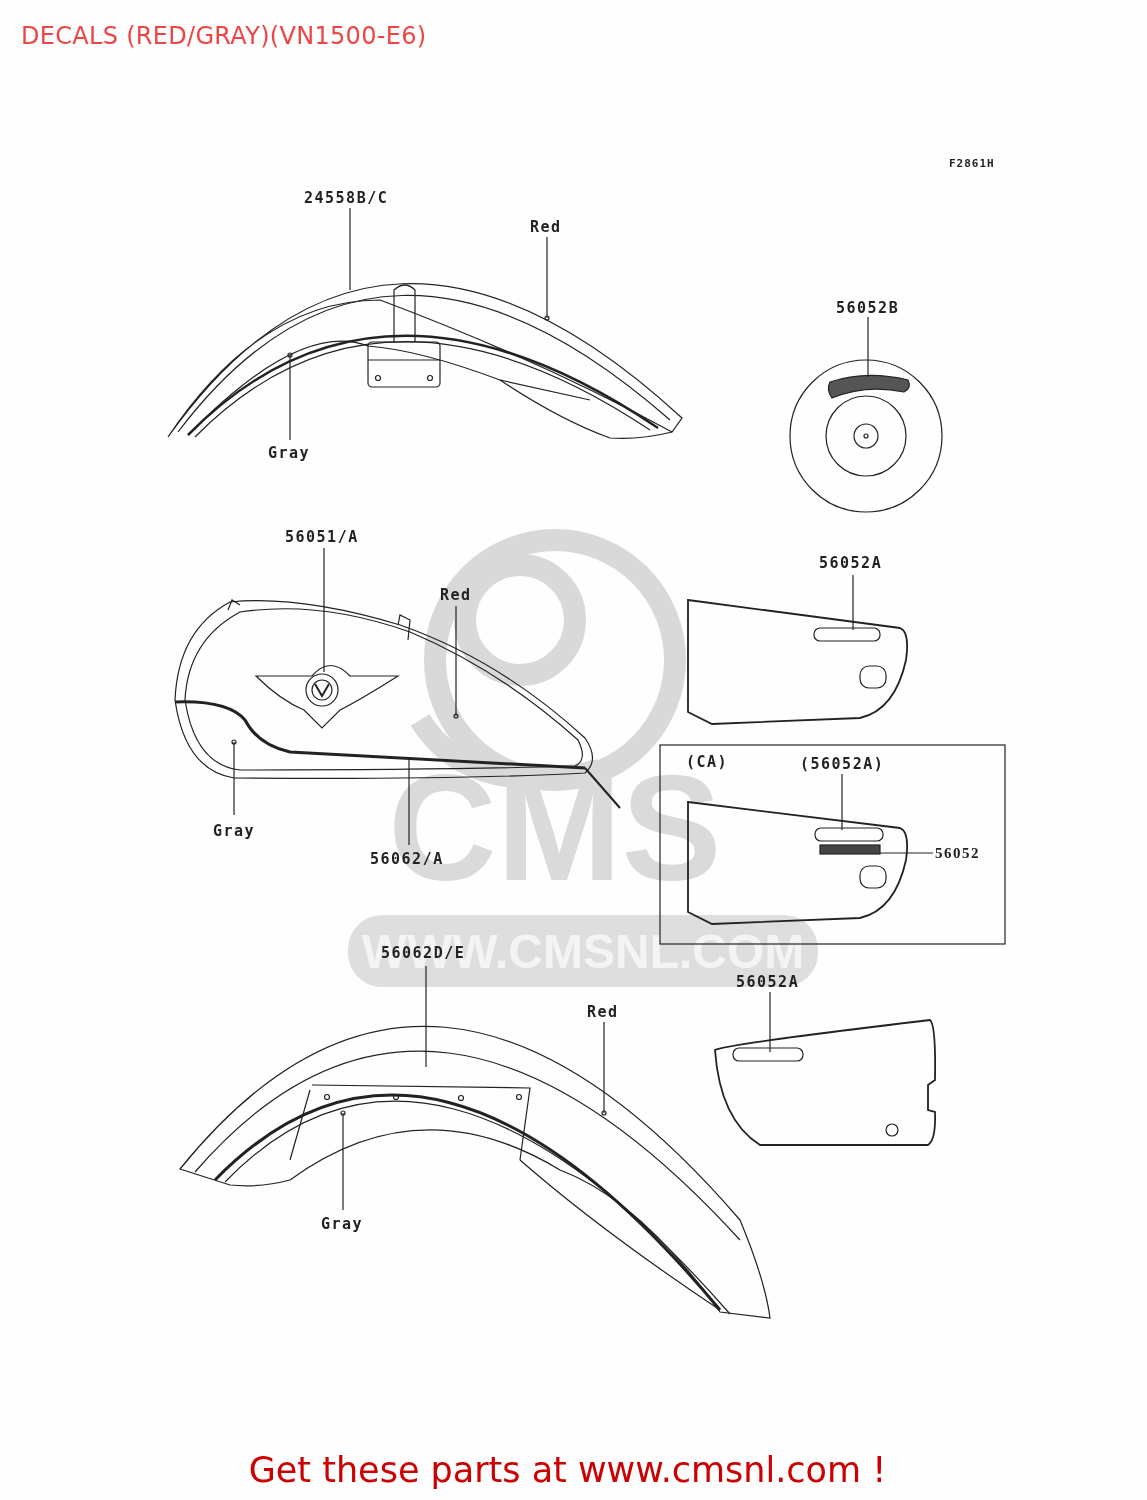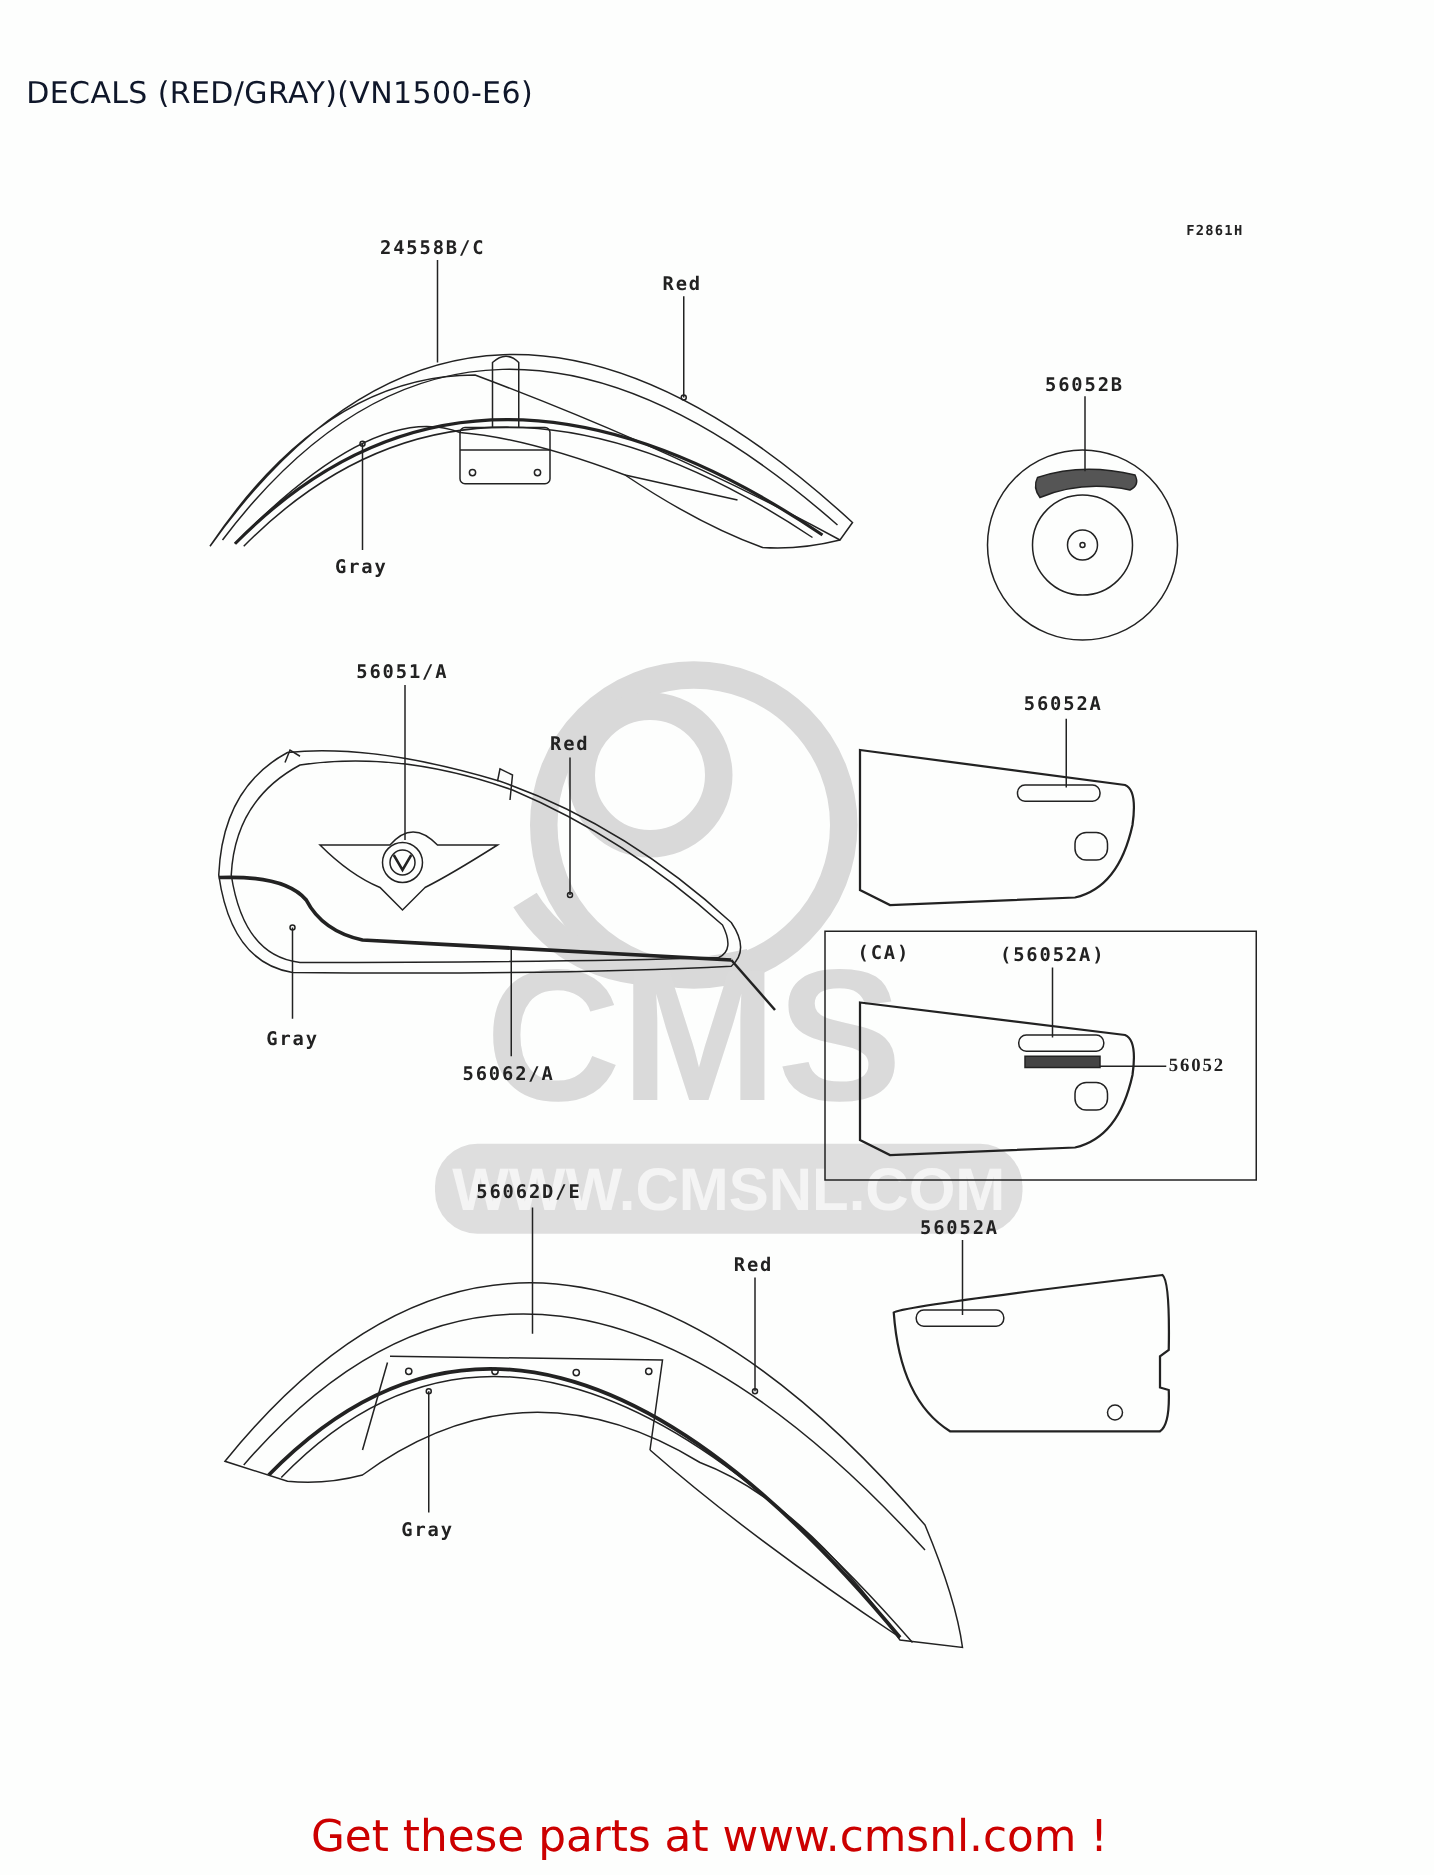--- a/index.html
+++ b/index.html
@@ -1,17 +1,17 @@
 <!DOCTYPE html>
 <html><head>
 <meta charset="utf-8">
 <style>
   html, body { margin: 0; padding: 0; background: #fdfefd; }
   body { width: 1147px; height: 1500px; position: relative; overflow: hidden; font-family: "DejaVu Sans", sans-serif; }
-  .page-title { position: absolute; left: 21px; top: 22px; font-size: 24px; color: #0f172a; letter-spacing: 0.3px; font-family: "DejaVu Sans", sans-serif; margin-top: 38px; }
+  .page-title { position: absolute; left: 21px; top: 22px; font-size: 24px; color: #ef4444; letter-spacing: 0.3px; font-family: "DejaVu Sans", sans-serif; }
   .diagram { position: absolute; left: 0; top: 0; width: 1147px; height: 1500px; }
   .lbl { position: absolute; font-family: "DejaVu Sans Mono", monospace; font-weight: bold; font-size: 15px; color: #222; letter-spacing: 1.5px; white-space: nowrap; }
   .fig-code { font-size: 11px; letter-spacing: 1px; }
   .footer { position: absolute; left: 0; width: 1135px; top: 1450px; text-align: center; font-size: 35px; color: #cc0000; font-family: "DejaVu Sans", sans-serif; }
 </style>
 </head>
 <body>
 
 <div class="page-title">DECALS (RED/GRAY)(VN1500-E6)</div>
 
@@ -118,21 +118,21 @@
 
     <g stroke-width="1.8">
       <path d="M715 1050 Q720 1045 930 1020 Q936 1025 935 1080 L928 1085 L928 1110 L935 1112 Q936 1140 928 1145 L760 1145 Q720 1120 715 1050 Z"></path>
       <rect x="733" y="1048" width="70" height="13" rx="6" stroke-width="1.2"></rect>
       <circle cx="892" cy="1130" r="6" stroke-width="1.2"></circle>
       <line x1="770" y1="992" x2="770" y2="1052" stroke-width="1.2"></line>
     </g>
   </g>
 </svg>
 
-<div class="lbl fig-code" style="left:949px; top:178px;">F2861H</div>
+<div class="lbl fig-code" style="left:949px; top:157px;">F2861H</div>
 
 <div class="lbl" style="left:304px; top:189px;">24558B/C</div>
 <div class="lbl" style="left:530px; top:218px;">Red</div>
 <div class="lbl" style="left:268px; top:444px;">Gray</div>
 
 <div class="lbl" style="left:836px; top:299px;">56052B</div>
 
 <div class="lbl" style="left:285px; top:528px;">56051/A</div>
 <div class="lbl" style="left:440px; top:586px;">Red</div>
 <div class="lbl" style="left:213px; top:822px;">Gray</div>

